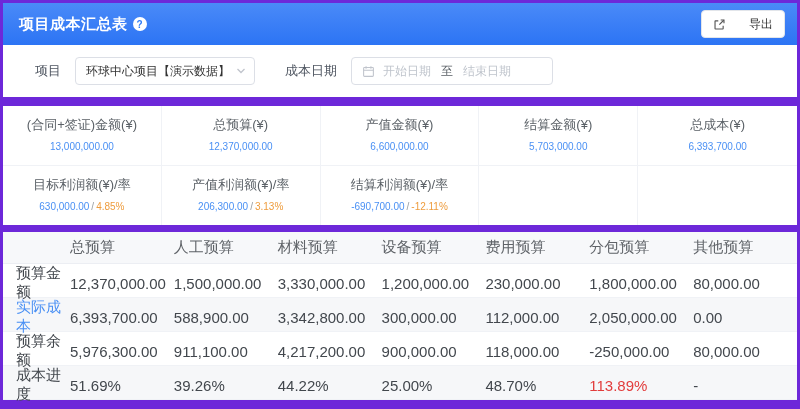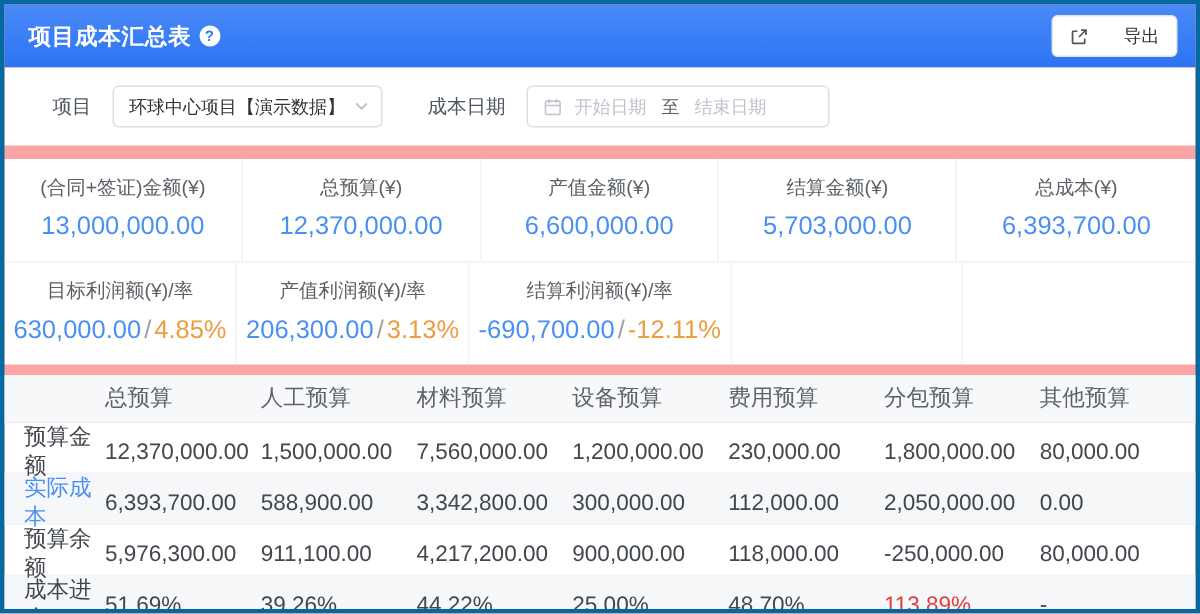--- a/index.html
+++ b/index.html
@@ -1,20 +1,20 @@
 <!DOCTYPE html>
 <html><head>
 <meta charset="utf-8">
 <style>
   * { box-sizing: border-box; margin: 0; padding: 0; }
   body { margin: 0; font-family: "Liberation Sans", "DejaVu Sans", sans-serif; }
   .screen {
     width: 800px; height: 409px;
-    border: 3px solid #0369a1;
-    background: #fca5a5;
+    border: 3px solid #6d28d9;
+    background: #6d28d9;
     overflow: hidden;
   }
   
   .topbar {
     height: 42px;
     background: linear-gradient(180deg, #4a8af8, #2c74f4);
     display: flex; align-items: center;
     padding: 0 12px 0 16px;
   }
   .title { color: #fff; font-size: 15px; font-weight: bold; letter-spacing: .5px; }
@@ -61,21 +61,21 @@
   
   .stats-panel { background: #fff; margin-top: 9px; }
   .stats-row { display: grid; grid-template-columns: repeat(5, 1fr); }
   .stats-row.second { border-top: 1px solid #f0f2f6; }
   .stat-cell {
     padding: 10px 6px 13px; text-align: center;
     border-right: 1px solid #f0f2f6;
   }
   .stat-cell:last-child { border-right: none; }
   .stat-label { font-size: 13px; color: #5a6066; }
-  .stat-value { font-size: 17px; margin-top: 7px; color: #4a90f4; }
+  .stat-value { font-size: 10px; margin-top: 7px; color: #4a90f4; }
   .rate { color: #ee9c3d; }
   .slash { color: #9aa0a6; padding: 0 2px; }
   
   .table-panel { background: #fff; margin-top: 7px; }
   .t-header, .t-row {
     display: grid;
     grid-template-columns: 67px repeat(7, 1fr);
     align-items: center;
     font-size: 15px;
   }
@@ -178,21 +178,21 @@
         <div>设备预算</div>
         <div>费用预算</div>
         <div>分包预算</div>
         <div>其他预算</div>
       </div>
     <div id="tbody">
         <div class="t-row">
           <div class="row-label ">预算金额</div>
           <div>12,370,000.00</div>
           <div>1,500,000.00</div>
-          <div>7,560,000.00</div>
+          <div>3,330,000.00</div>
           <div>1,200,000.00</div>
           <div>230,000.00</div>
           <div>1,800,000.00</div>
           <div>80,000.00</div>
         </div>
         <div class="t-row alt">
           <div class="row-label blue">实际成本</div>
           <div>6,393,700.00</div>
           <div>588,900.00</div>
           <div>3,342,800.00</div>

